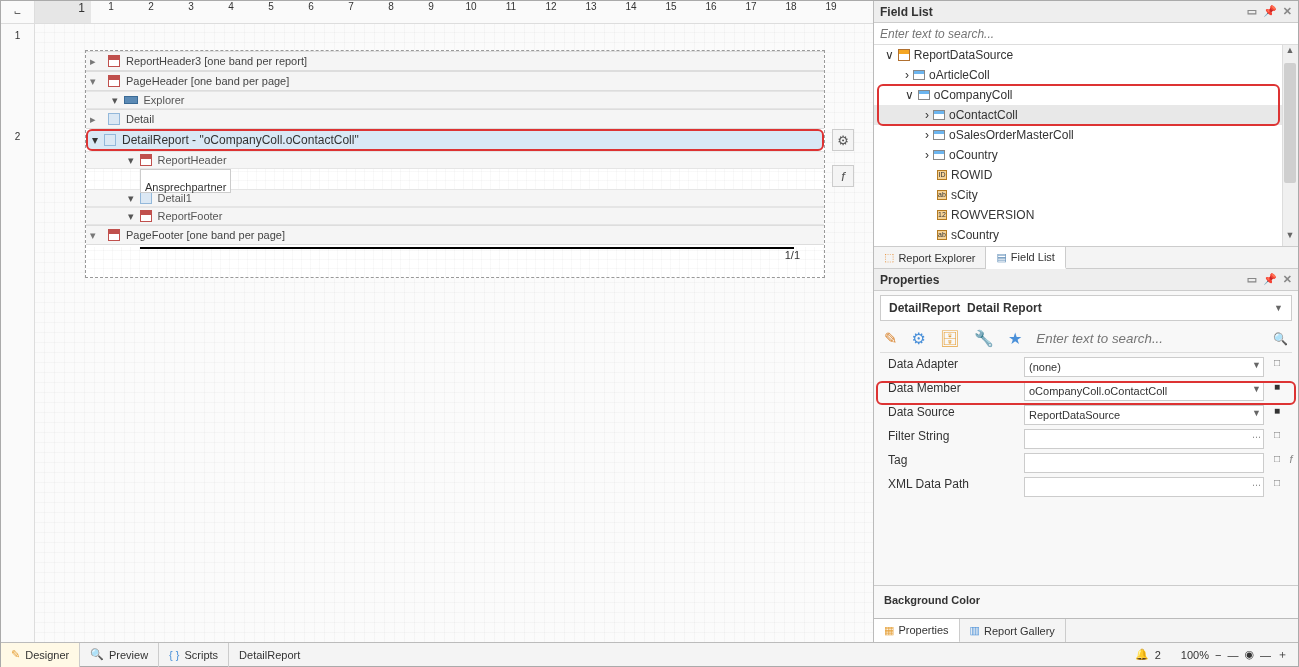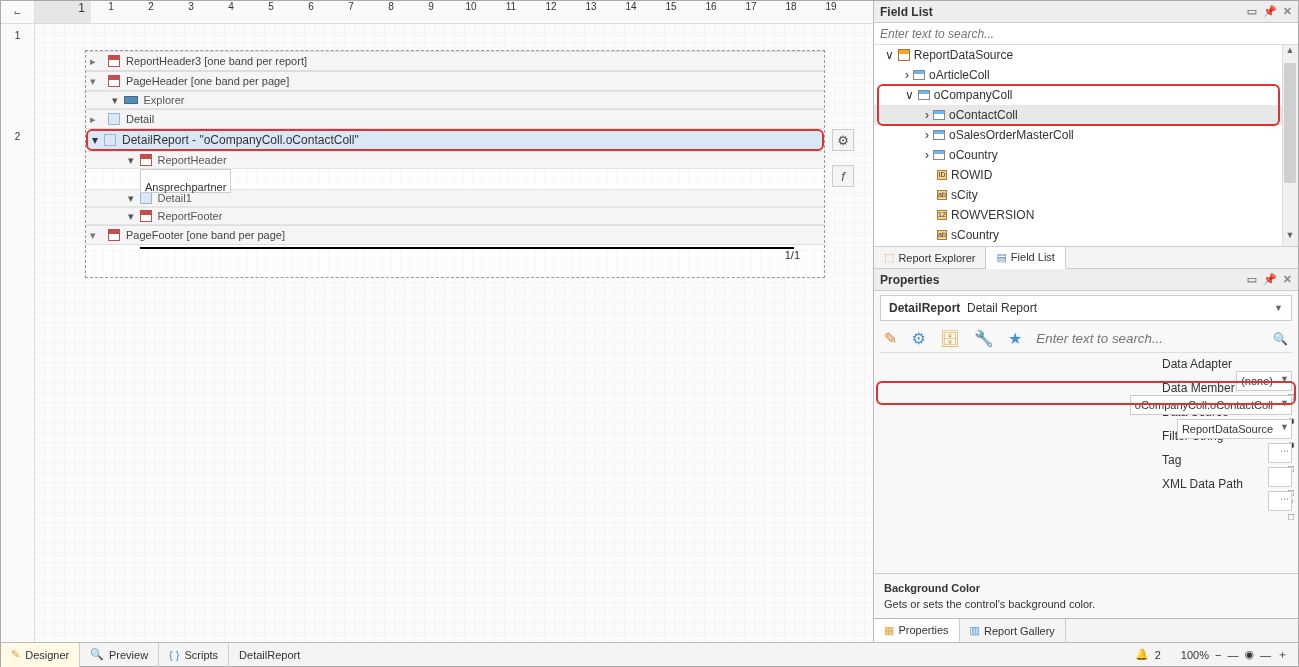--- a/index.html
+++ b/index.html
@@ -40,26 +40,26 @@
 .tree-row .ind { display:inline-block; }
 .tree-row.selected { background:#e8e8e8; }
 .tree-scroll { position:absolute; right:0; top:0; bottom:0; width:16px; background:#f0f0f0; border-left:1px solid #ddd; }
 .scroll-thumb { position:absolute; right:2px; top:18px; width:12px; height:120px; background:#cfcfcf; border-radius:2px; }
 .scroll-arrow { position:absolute; right:0; width:16px; height:16px; text-align:center; font-size:9px; color:#666; }
 .hl-zone-tree { position:absolute; left:3px; right:18px; top:39px; height:42px; border:2px solid #d33; border-radius:6px; pointer-events:none; }
 .mini-tabs { height:22px; border-bottom:1px solid #ccc; display:flex; background:#f4f4f4; }
 .mini-tab { padding:0 10px; display:flex; align-items:center; gap:4px; border-right:1px solid #ccc; font-size:11px; }
 .mini-tab.active { background:#fff; border-bottom:2px solid #fff; margin-bottom:-1px; }
 .properties { flex:1; display:flex; flex-direction:column; background:#f8f8f8; overflow:hidden; }
-.prop-selector { height:26px; margin:4px 6px; border:1px solid #ccc; background:#fff; display:flex; align-items:center; padding:0 8px; justify-content:space-between; font-size:12px; }
+.prop-selector { height:26px; margin:4px 6px; border:1px solid #ccc; background:#fff; display:flex; align-items:center; padding:0 8px; justify-content:space-between; font-size:12px;font-weight:bold; }
 .prop-toolbar { height:28px; margin:0 6px; display:flex; align-items:center; gap:14px; border-bottom:1px solid #ddd; padding:0 4px; }
 .prop-toolbar .ticon { font-size:16px; }
 .prop-toolbar input { flex:1; border:none; background:transparent; font-style:italic; color:#999; outline:none; }
 .prop-grid { margin:4px 0 0 0; position:relative; }
-.prop-row { display:flex; height:24px; align-items:flex-end;flex-direction:column; }
+.prop-row { display:flex; height:24px; align-items:flex-start; }
 .prop-row .lbl { width:150px; padding-left:14px; font-size:12px; }
 .prop-row .val { flex:1; padding-right:6px; }
 .prop-row .val .inp { width:100%; height:20px; border:1px solid #ccc; background:#fff; padding:0 18px 0 4px; font-size:11px; position:relative; display:flex; align-items:center; }
 .prop-row .box { width:14px; text-align:center; font-size:10px; color:#777; }
 .dd-btn { position:absolute; right:2px; top:2px; font-size:9px; color:#666; }
 .hl-prop { position:absolute; left:2px; right:2px; top:24px; height:24px; border:2px solid #d33; border-radius:6px; pointer-events:none; }
 .prop-desc { border-top:1px solid #ccc; padding:8px 10px; font-size:11px; background:#f8f8f8; }
 .prop-desc .t { font-weight:bold; margin-bottom:4px; }
 .bottom-bar { height:24px; border-top:1px solid #bbb; background:#f4f4f4; display:flex; align-items:center; font-size:11px; }
 .bottom-bar .btab { padding:0 10px; height:24px; display:flex; align-items:center; gap:5px; border-right:1px solid #ccc; }
@@ -359,21 +359,20 @@
                 </div>
               </div>
               <div class="box">□</div>
               <div class="fx"></div>
             </div>
           <div class="hl-prop"></div>
         </div>
         <div style="flex:1"></div>
         <div class="prop-desc">
           <div class="t">Background Color</div>
-          <div>Gets or sets the control's background color.</div>
         </div>
         <div class="bottom-right">
           <div class="btab mini-tab active" style="border-right:1px solid #ccc">
               <span style="color:#e6a23c">▦</span>
               <span>Properties</span>
             </div>
           <div class="btab mini-tab">
               <span style="color:#4a90d9">▥</span>
               <span>Report Gallery</span>
             </div>

